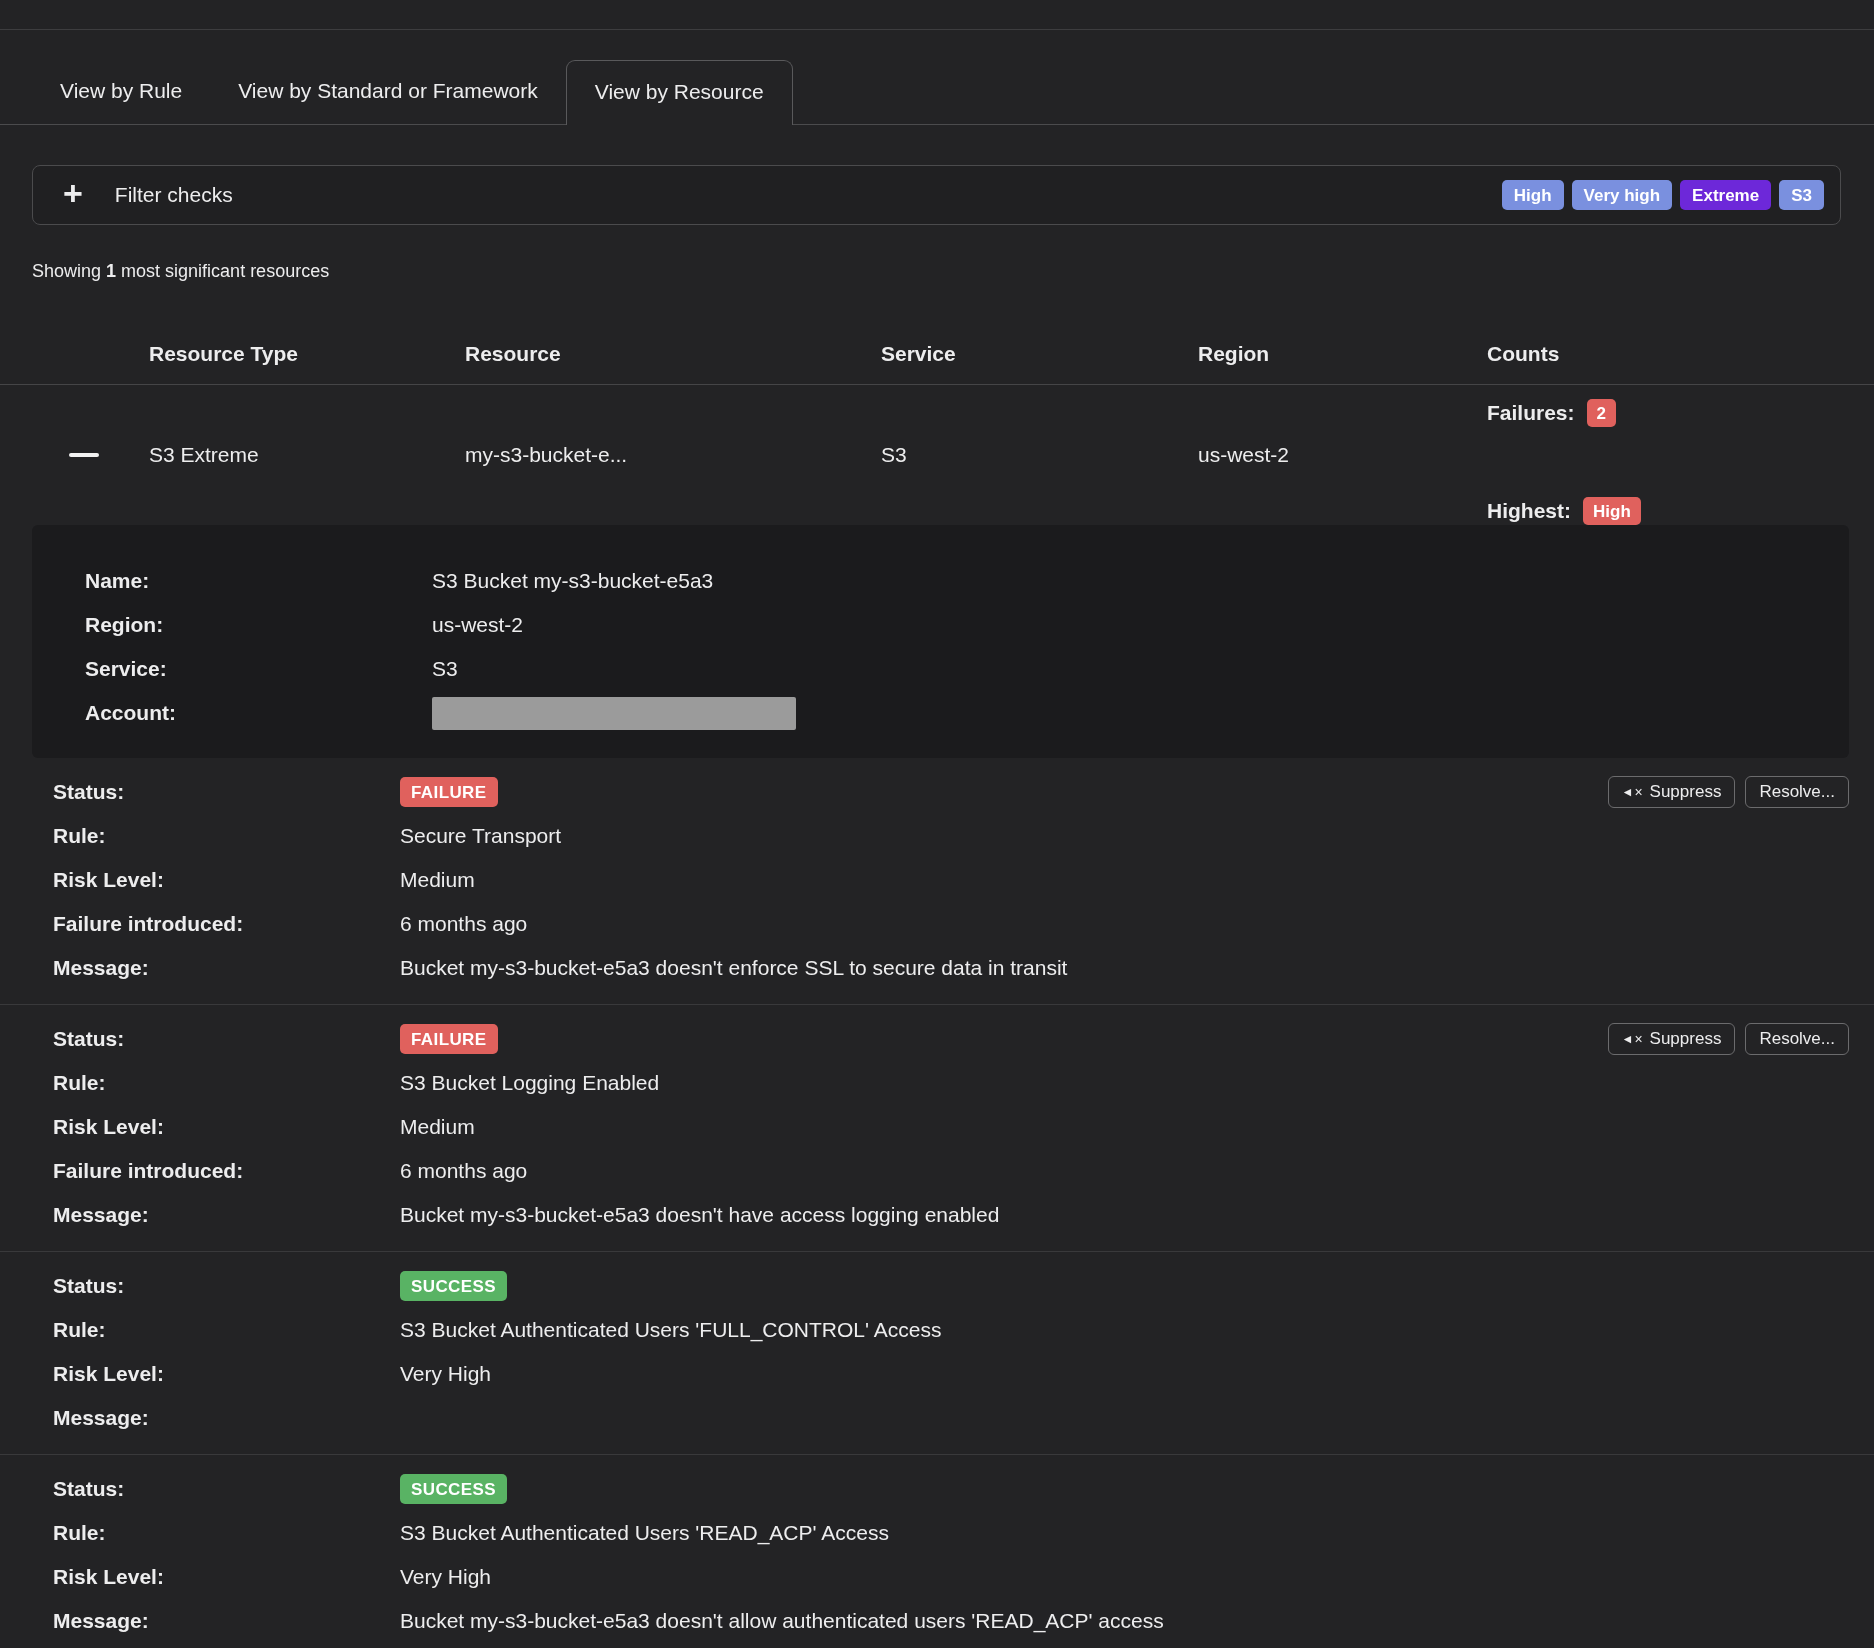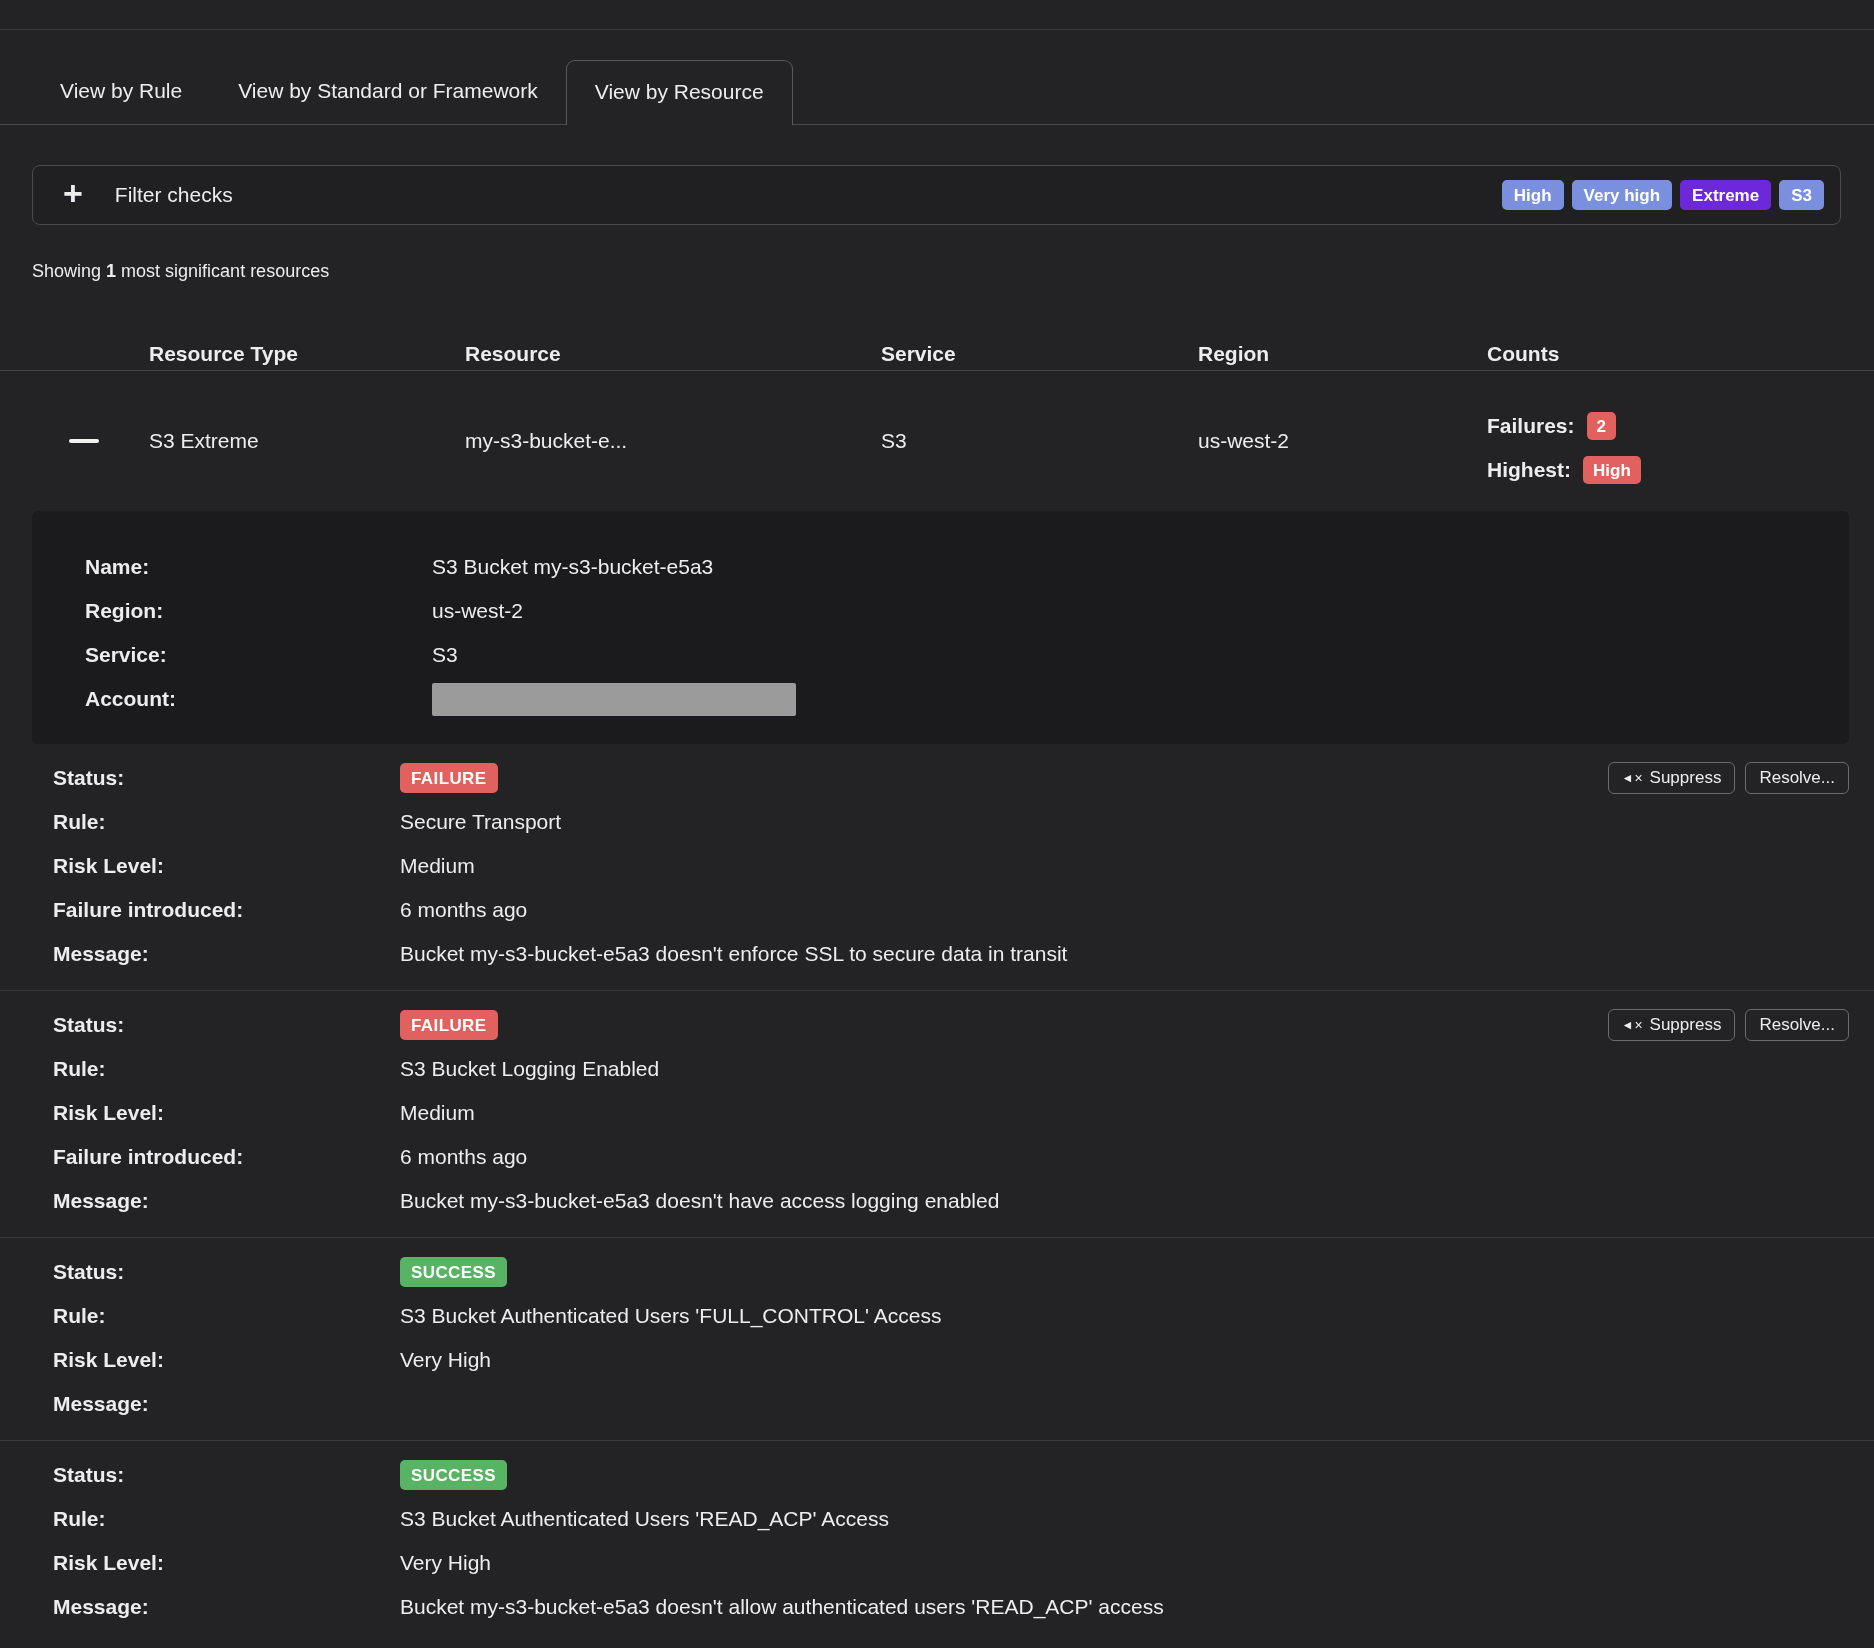--- a/index.html
+++ b/index.html
@@ -28,32 +28,32 @@
   .plus-icon { font-size:34px; font-weight:bold; line-height:1; margin:-4px 32px 0 0; }
   .filter-label { font-size:21px; }
   .badges { margin-left:auto; display:flex; gap:8px; }
   .badge-blue { color:#fff; font-weight:bold; font-size:17px; line-height:1; padding:7px 12px 6px; border-radius:5px; white-space:nowrap; }
 
   
   .summary { margin:36px 0 0 32px; font-size:18px; }
   .summary .count { font-weight:bold; }
 
   
-  .thead { display:flex; font-weight:bold; font-size:21px; margin-top:60px; padding-bottom:4px; border-bottom:1px solid #454547; }
+  .thead { display:flex; font-weight:bold; font-size:21px; margin-top:60px; padding-bottom:18px; border-bottom:1px solid #454547; }
   .c-icon { width:149px; flex-shrink:0; }
   .c1 { width:316px; flex-shrink:0; }
   .c2 { width:416px; flex-shrink:0; }
   .c3 { width:317px; flex-shrink:0; }
   .c4 { width:289px; flex-shrink:0; }
   .c5 { flex:1; }
   .trow { display:flex; height:140px; font-size:21px; }
   .trow .cell { display:flex; align-items:center; }
   .minus-icon-wrap { display:flex; align-items:center; }
   .minus-icon { width:30px; height:4px; background:#f2f2f2; border-radius:2px; margin-left:69px; }
-  .counts-cell { display:flex; flex-direction:column; justify-content:center; padding-top:14px; gap:16px; }
+  .counts-cell { display:flex; flex-direction:column; justify-content:space-between; padding-top:14px; gap:16px; }
   .count-line { display:flex; align-items:center; gap:12px; }
   .count-label { font-weight:bold; }
   .badge-red { color:#fff; font-weight:bold; font-size:17px; line-height:1; padding:6px 10px 5px; border-radius:5px; }
 
   
   .panel {
     margin:0 25px 0 32px; background:#1b1b1d; border-radius:6px;
     padding:34px 0 23px 53px;
   }
   .p-row { display:flex; align-items:center; height:44px; font-size:21px; }

